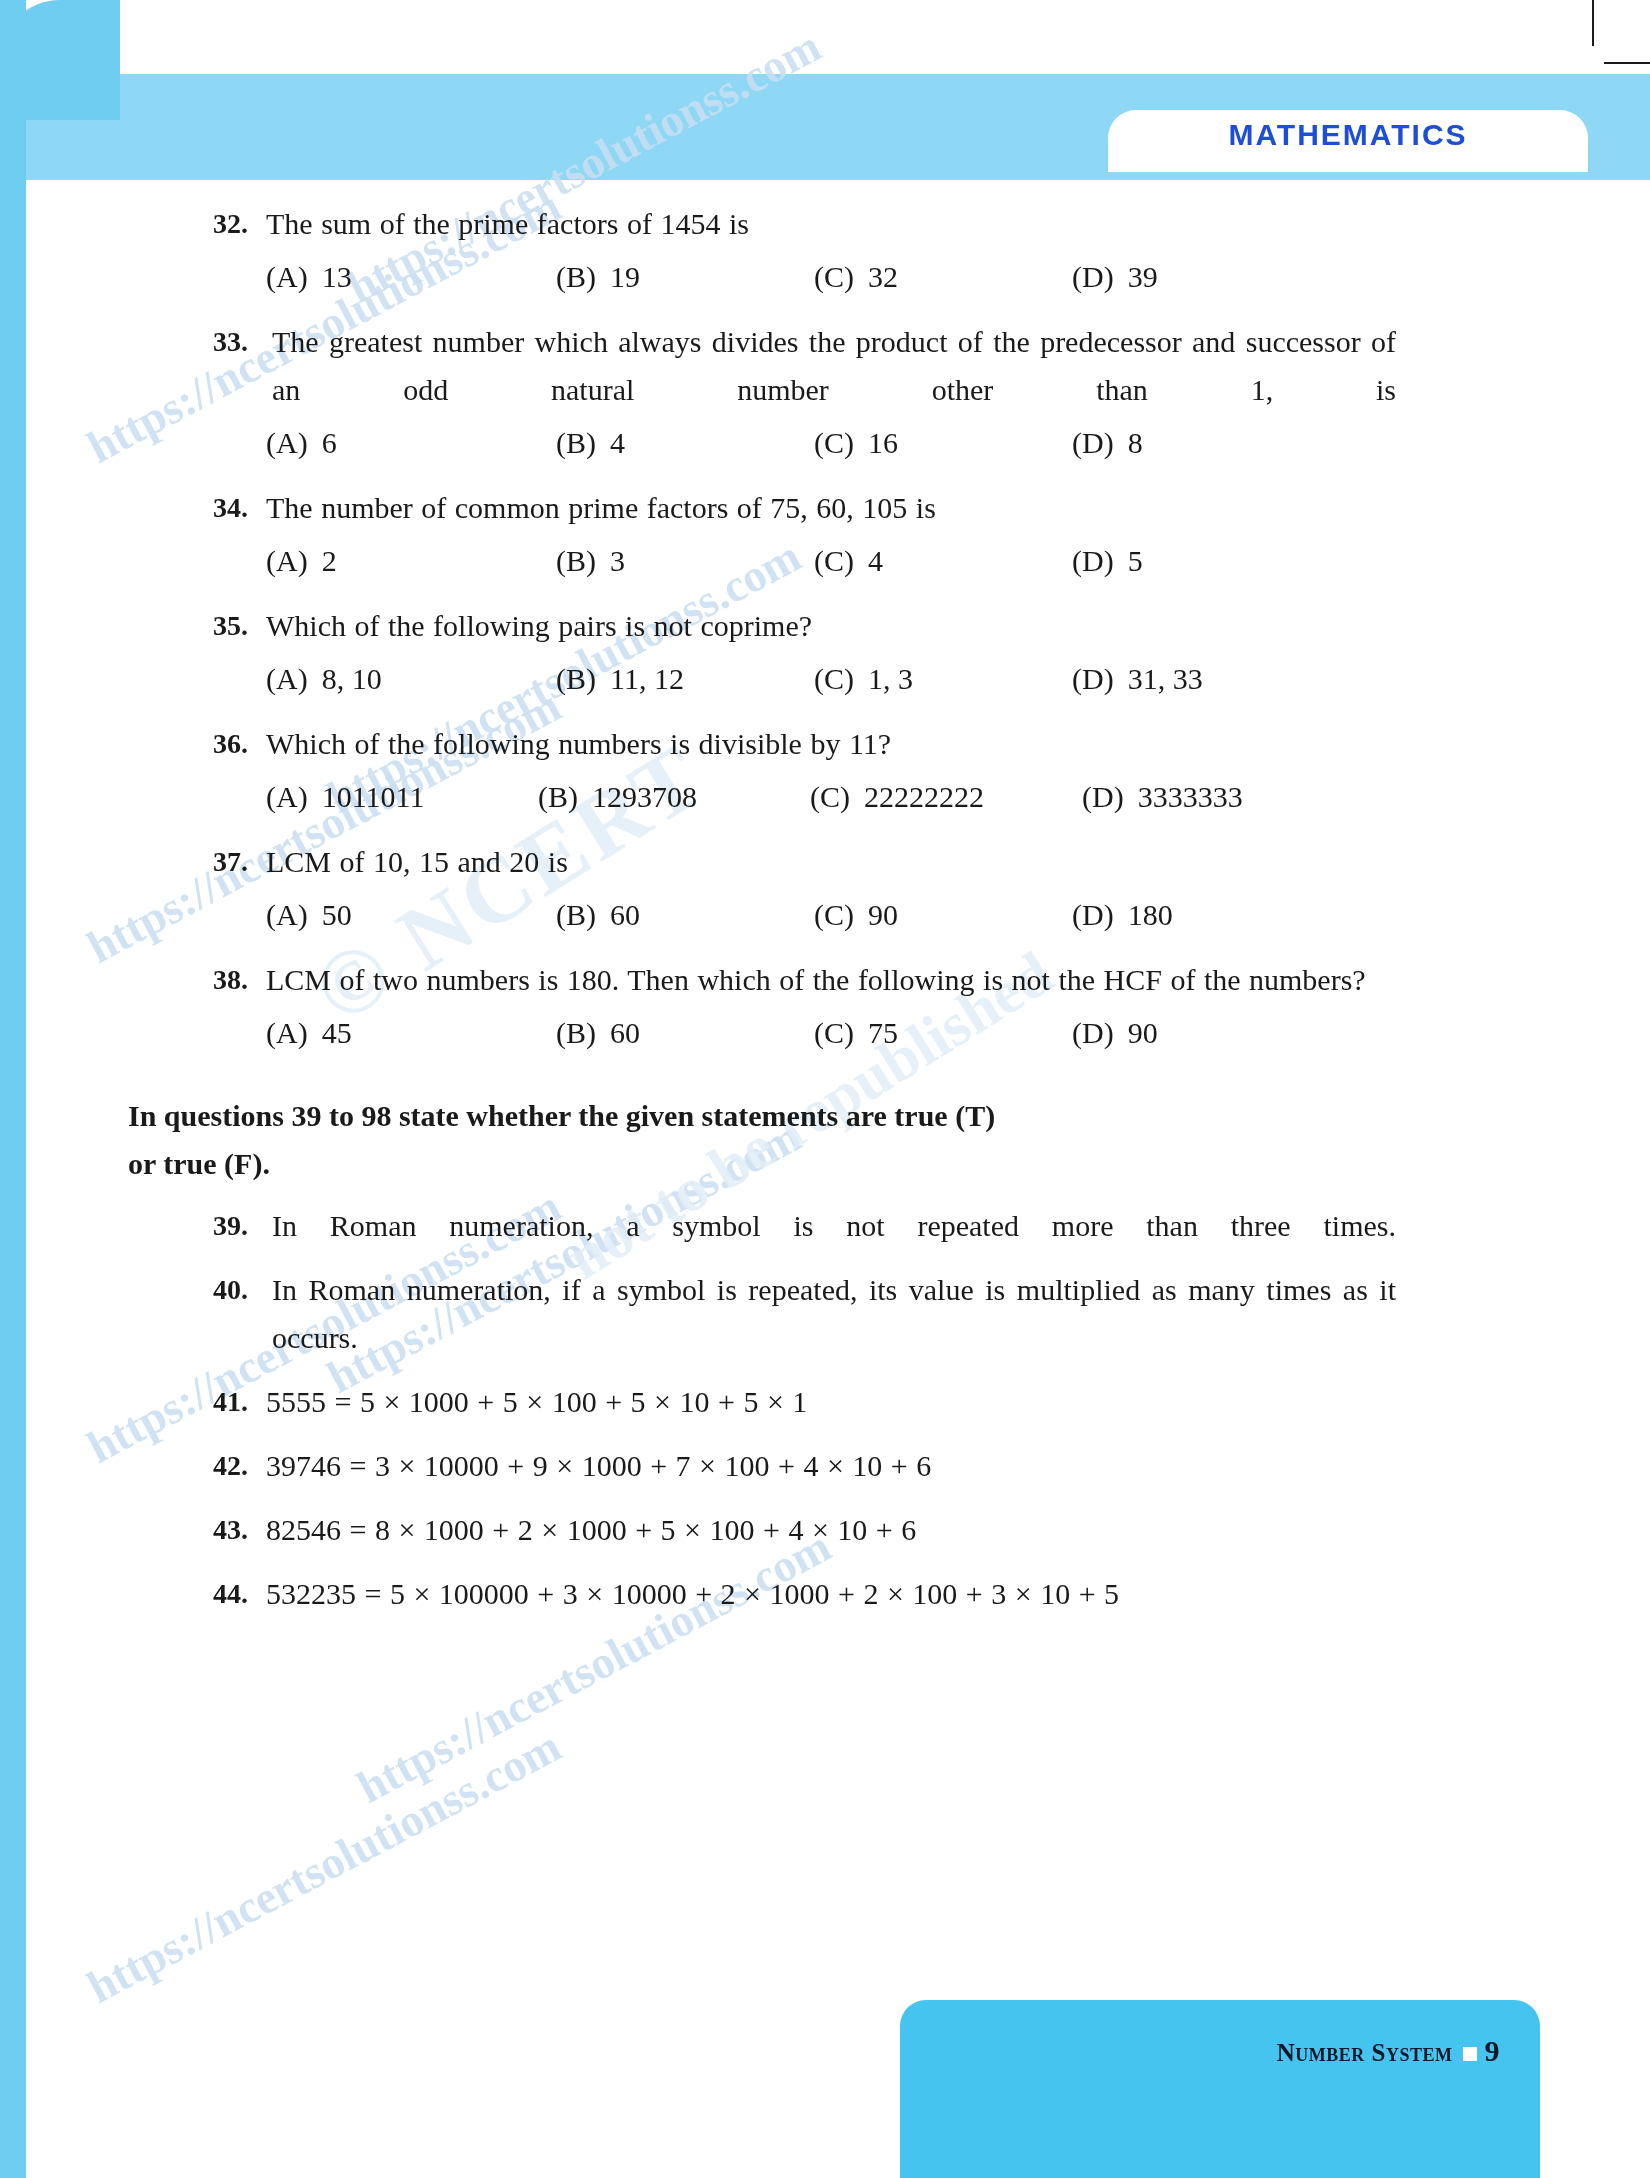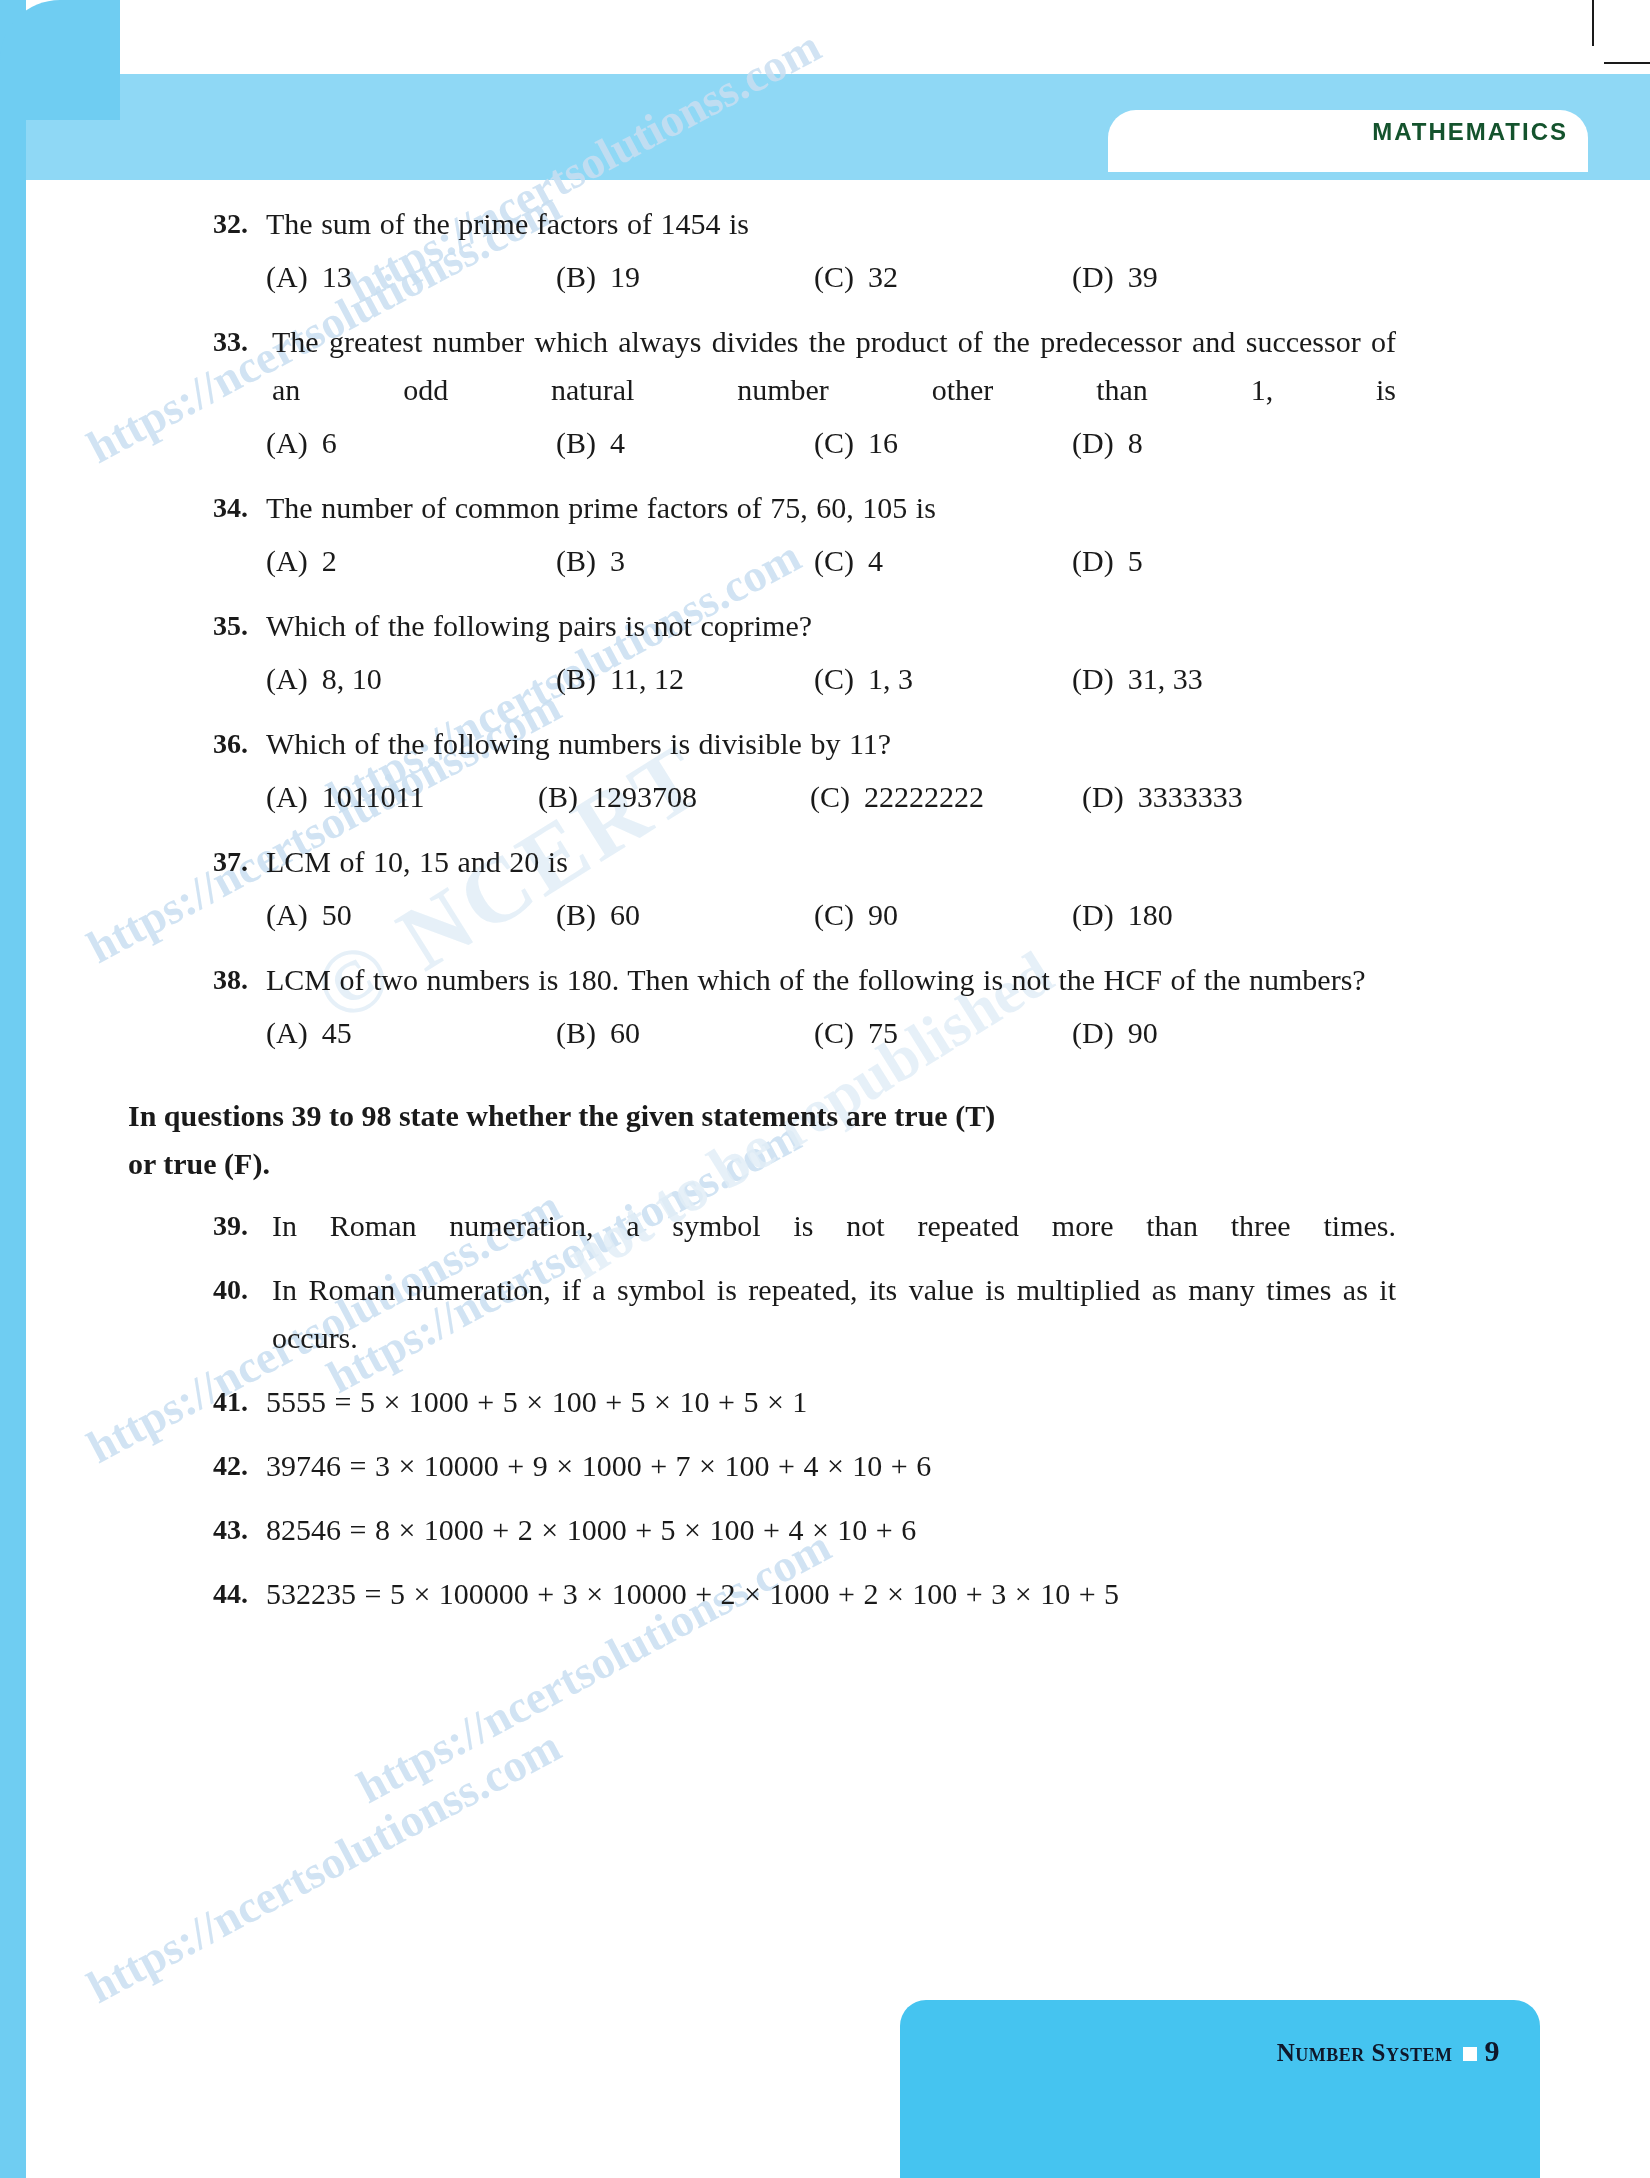--- a/index.html
+++ b/index.html
@@ -61,26 +61,26 @@
     right: 62px; top: 110px;
     width: 480px; height: 62px;
     background: #ffffff;
     border-top-left-radius: 28px;
     border-top-right-radius: 28px;
   }
   .header-title {
     position: absolute;
     right: 82px; top: 118px;
     width: 440px;
-    text-align: right;
+    text-align: center;
     font-family: "Liberation Sans", sans-serif;
     font-weight: bold;
-    font-size: 24px;
+    font-size: 30px;
     letter-spacing: 2px;
-    color: #14532d;
+    color: #1d4ed8;
   }
 
   
   .footer-box {
     position: absolute;
     left: 900px; top: 2000px;
     width: 640px; height: 178px;
     background: #45c4f0;
     border-top-left-radius: 26px;
     border-top-right-radius: 26px;

